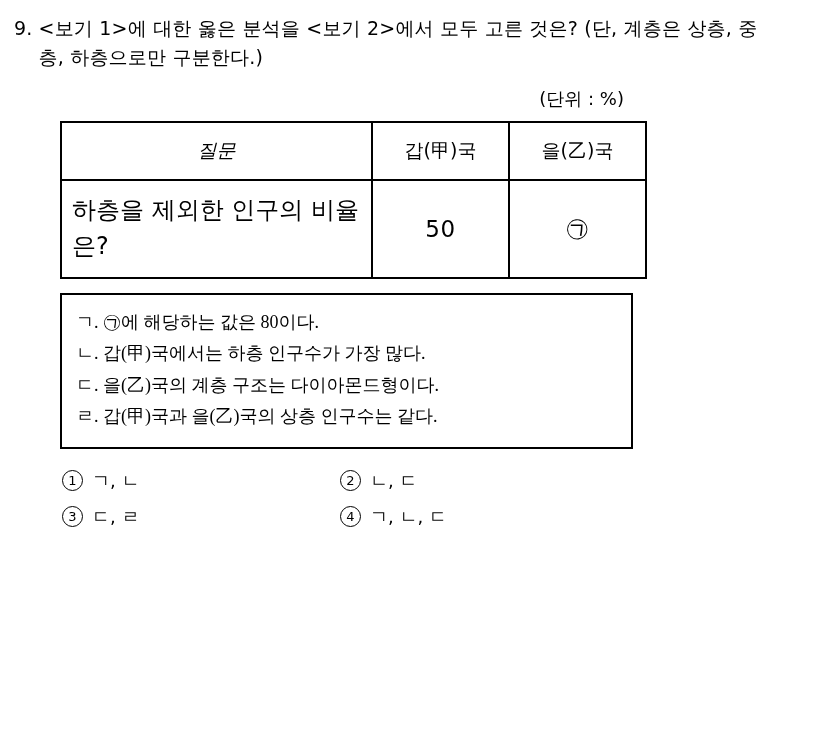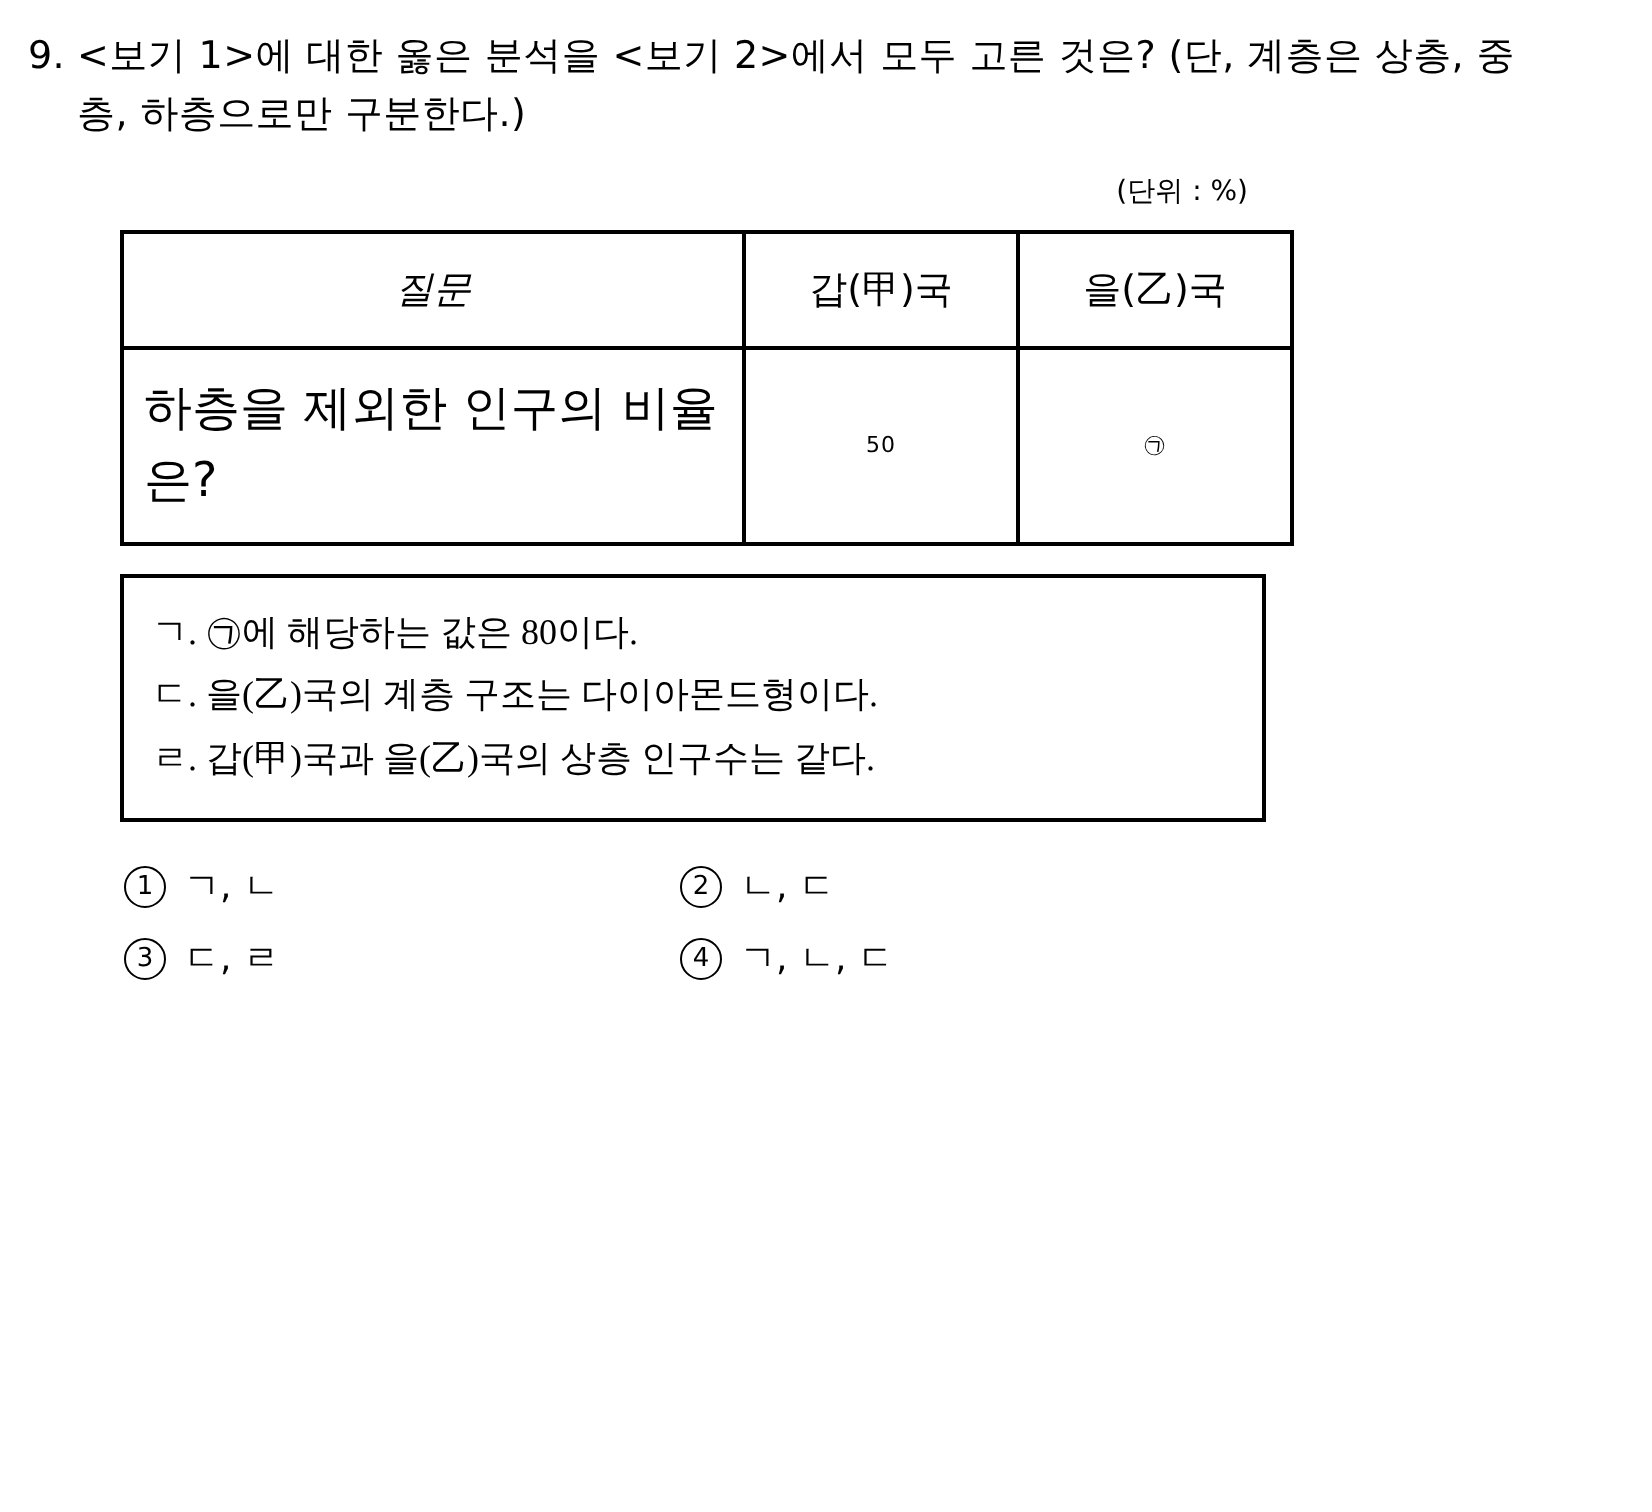--- a/index.html
+++ b/index.html
@@ -33,21 +33,21 @@
     padding-right: 6px;
   }
   .q-text {
     flex: 1 1 auto;
     max-width: 740px;
   }
   .unit-line {
     margin-top: 14px;
     padding-right: 182px;
     text-align: right;
-    font-size: 14px;
+    font-size: 18px;
   }
   .table-wrap {
     margin-top: 10px;
     padding-left: 46px;
   }
   table.main-table {
     border-collapse: collapse;
     width: 573px;
     table-layout: fixed;
   }
@@ -67,21 +67,21 @@
     font-size: 19px;
   }
   table.main-table td.qcell {
     text-align: left;
     padding: 8px 10px 10px 10px;
     height: 78px;
     line-height: 1.5;
     font-size: 24px;
   }
   table.main-table td.vcell {
-    font-size: 11px;
+    font-size: 23px;
     letter-spacing: 0.5px;
   }
   .boxi-wrap {
     margin-top: 14px;
     padding-left: 46px;
   }
   .boxi {
     width: 573px;
     box-sizing: border-box;
     border: 2px solid #000000;
@@ -158,20 +158,24 @@
     </table>
   </div>
 
   <div class="boxi-wrap">
     <div class="boxi">
       <div class="boxi-item">
         <span class="marker">ㄱ.</span>
         <span>㉠에 해당하는 값은 80이다.</span>
       </div>
       <div class="boxi-item">
+        <span class="marker">ㄴ.</span>
+        <span>갑(甲)국에서는 하층 인구수가 가장 많다.</span>
+      </div>
+      <div class="boxi-item">
         <span class="marker">ㄷ.</span>
         <span>을(乙)국의 계층 구조는 다이아몬드형이다.</span>
       </div>
       <div class="boxi-item">
         <span class="marker">ㄹ.</span>
         <span>갑(甲)국과 을(乙)국의 상층 인구수는 같다.</span>
       </div>
     </div>
   </div>
 

